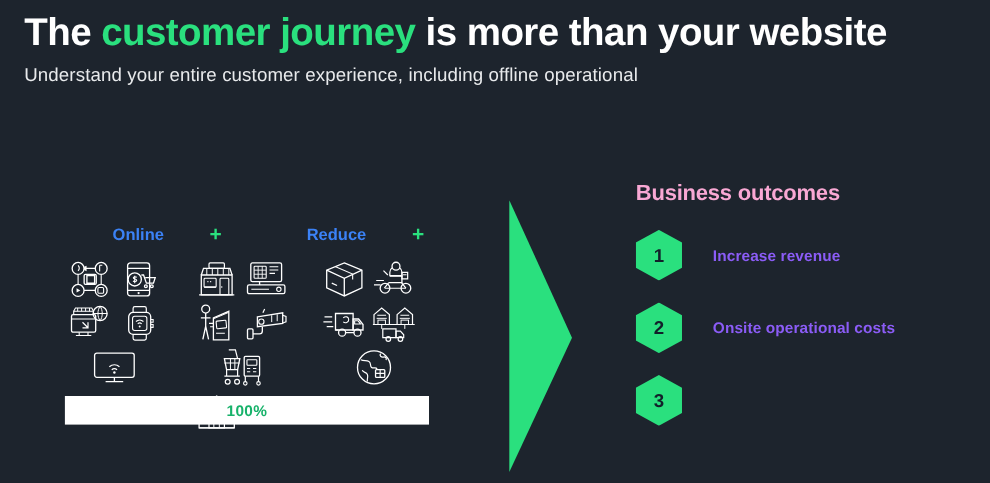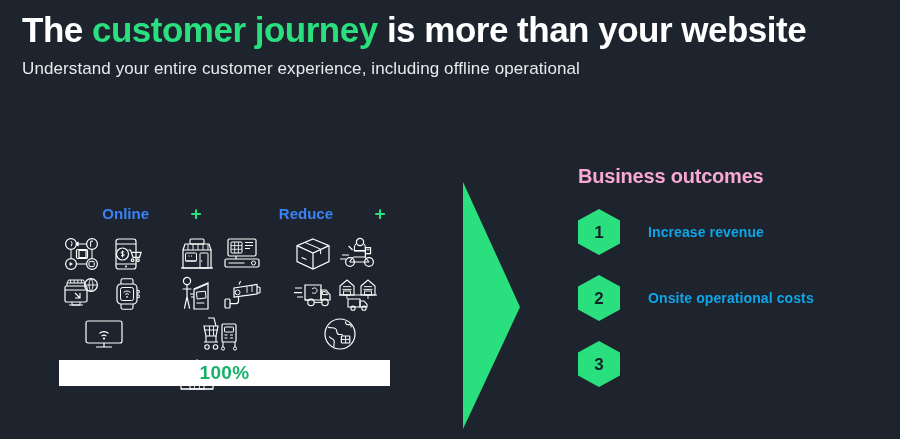--- a/index.html
+++ b/index.html
@@ -80,21 +80,21 @@
   .pct-bar {
     margin-top:6px;
     width:331px;
     height:26px;
     background:#ffffff;
     display:flex;
     align-items:center;
     justify-content:center;
   }
   .pct-bar .pct-label {
-    font-size:19px;
+    font-size:14px;
     font-weight:bold;
     color:#17b26a;
     letter-spacing:0.3px;
   }
 
   
   .arrow { position:absolute; left:462px; top:182px; width:62px; height:247px; }
 
   
   .right-panel { position:absolute; left:578px; top:165px; width:300px; }
@@ -123,21 +123,21 @@
     font-size:17px;
     font-weight:bold;
     color:#12202a;
     z-index:2;
     line-height:1;
   }
   .outcome-text {
     margin-left:28px;
     font-size:14px;
     font-weight:bold;
-    color:#0ea5e9;
+    color:#8b5cf6;
     letter-spacing:0.1px;
     white-space:nowrap;
   }
 </style>
 </head>
 <body>
 
 <div class="header">
   <div class="headline"><span>The </span><span class="accent">customer journey</span><span> is more than your website</span></div>
   <div class="subhead">Understand your entire customer experience, including offline operational</div>

